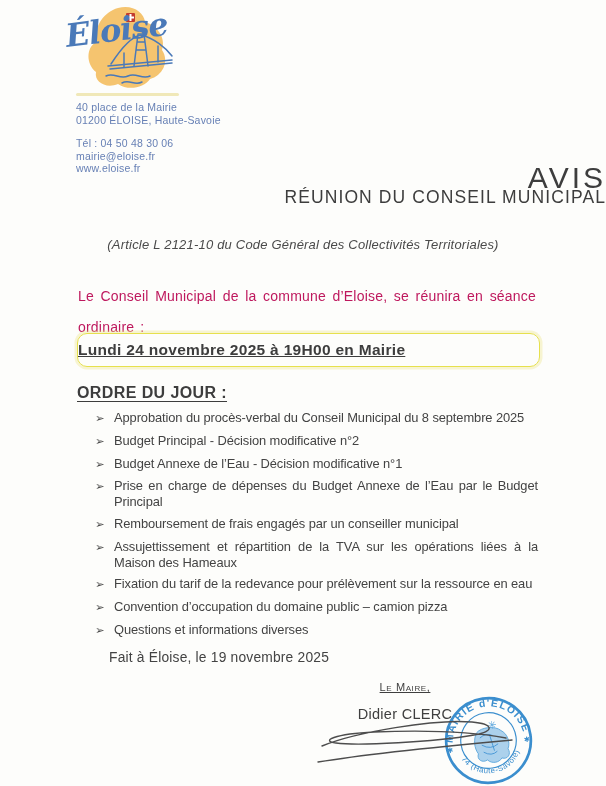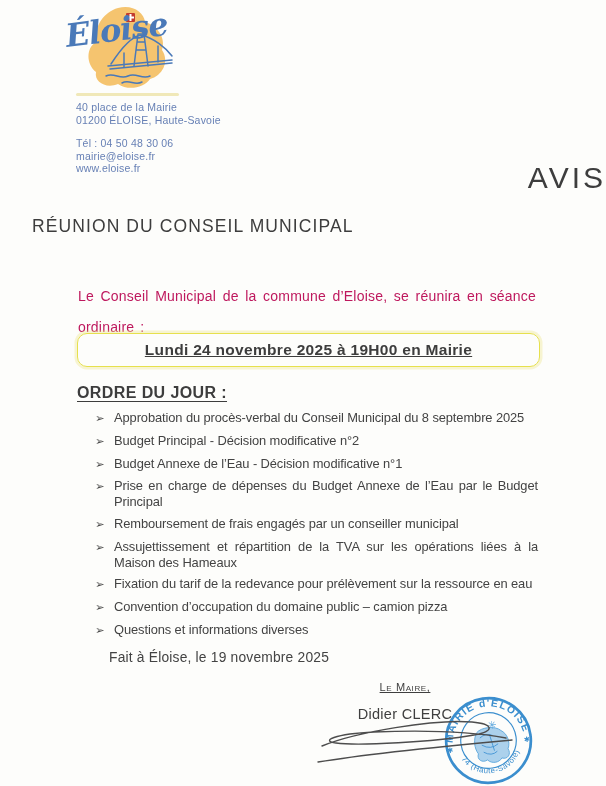--- a/index.html
+++ b/index.html
@@ -15,32 +15,32 @@
   .logo-blob{fill:var(--blob-yellow,#f5c46f);}
   .logo-bridge{stroke:var(--logo-blue,#4a79b8);fill:none;stroke-width:1.5;stroke-linecap:round;}
   .divider{position:absolute;left:76px;top:93px;width:103px;height:3px;
     background:var(--divider-yellow,#f0e8b8);border-radius:2px;}
   .address{position:absolute;left:76px;top:101px;font-size:10.5px;line-height:12.5px;
     color:var(--address-blue,#6780b5);letter-spacing:.2px;}
   .address .gap{height:11px;}
   
   .title{position:absolute;left:0;right:0;top:161px;text-align:right;
     font-size:30px;letter-spacing:3px;color:#3d3d3d;}
-  .subtitle{position:absolute;left:0;right:0;top:216px;text-align:left;
+  .subtitle{position:absolute;left:0;right:0;top:187px;text-align:right;
     font-size:17.5px;letter-spacing:1.1px;color:#3d3d3d;padding-left:32px;}
   .legal{position:absolute;left:0;right:0;top:237px;text-align:center;
     font-size:13px;font-style:italic;color:#4a4a4a;letter-spacing:.2px;}
   
   .intro{position:absolute;left:78px;top:281px;width:458px;
     font-size:14px;line-height:31px;text-align:justify;color:#be185d;
     letter-spacing:.2px;word-spacing:2px;}
   .banner{position:absolute;left:77px;top:333px;width:461px;height:32px;
     border:1.6px solid var(--banner-border-yellow,#e6e04d);border-radius:10px;
     box-shadow:0 0 0 2.5px rgba(238,232,150,.42);
-    display:flex;align-items:center;justify-content:center;}
+    display:flex;align-items:center;}
   .banner span{font-size:15.5px;font-weight:bold;text-decoration:underline;
     letter-spacing:.3px;color:#3d3d3d;}
   .agenda-heading{position:absolute;left:77px;top:384px;font-size:16px;font-weight:bold;
     letter-spacing:.4px;text-decoration:underline;text-underline-offset:3px;color:#3d3d3d;}
   ul.agenda{position:absolute;left:95px;top:410px;width:443px;margin:0;padding:0;list-style:none;}
   ul.agenda li{display:flex;margin-bottom:6px;font-size:12.9px;line-height:15.8px;color:#434343;}
   .bullet{flex:0 0 19px;width:19px;font-family:"DejaVu Sans",sans-serif;
     font-size:11.5px;color:#4a4a4a;padding-top:1px;}
   .item-text{flex:1;text-align:justify;letter-spacing:-.1px;}
   
@@ -85,20 +85,21 @@
     <div>40 place de la Mairie</div>
     <div>01200 ÉLOISE, Haute-Savoie</div>
     <div class="gap"></div>
     <div>Tél : 04 50 48 30 06</div>
     <div>mairie@eloise.fr</div>
     <div>www.eloise.fr</div>
   </div>
 
   <div class="title">AVIS</div>
   <div class="subtitle">RÉUNION DU CONSEIL MUNICIPAL</div>
+  <div class="legal">(Article L 2121-10 du Code Général des Collectivités Territoriales)</div>
 
   <div class="intro">Le Conseil Municipal de la commune d’Eloise, se réunira en séance ordinaire :</div>
 
   <div class="banner">
     <span>Lundi 24 novembre 2025 à 19H00 en Mairie</span>
   </div>
 
   <div class="agenda-heading">ORDRE DU JOUR :</div>
 
   <ul class="agenda">

